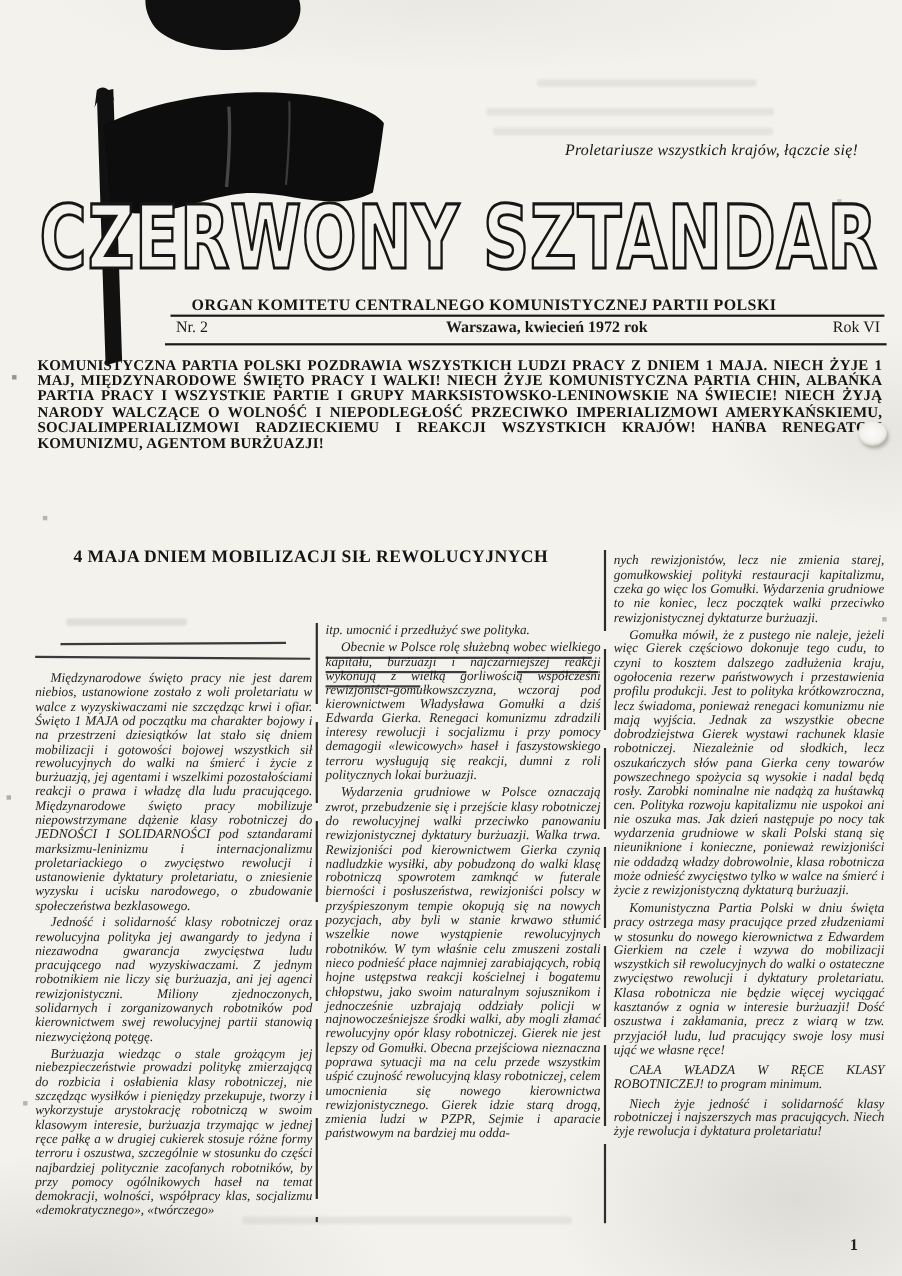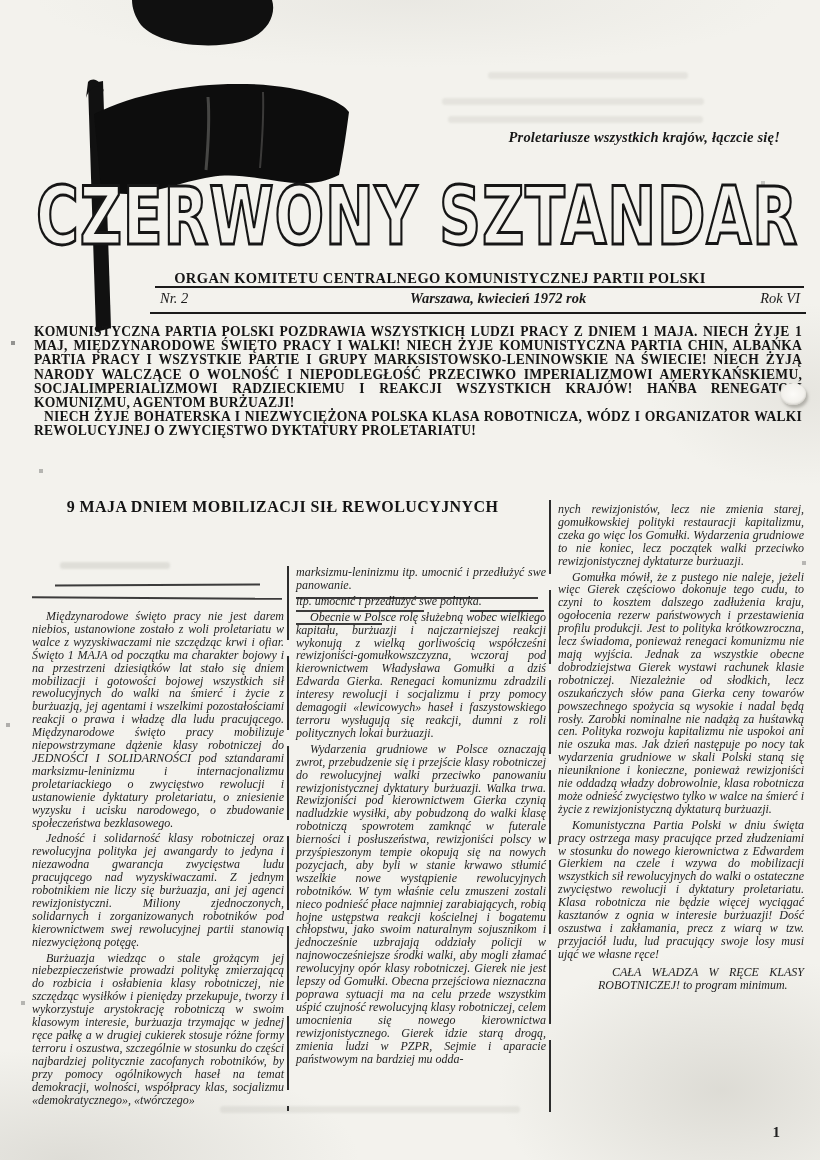--- a/index.html
+++ b/index.html
@@ -10,29 +10,29 @@
     background:
       radial-gradient(ellipse 320px 200px at 88% 94%, rgba(185,183,174,.38), transparent 70%),
       radial-gradient(ellipse 420px 160px at 8% 100%, rgba(178,176,168,.32), transparent 70%),
       radial-gradient(ellipse 220px 130px at 98% 34%, rgba(198,196,188,.28), transparent 70%),
       radial-gradient(ellipse 500px 90px at 50% 0%, rgba(205,203,196,.25), transparent 75%),
       #f3f2ed;
   }
   .abs{position:absolute;}
   
   .motto{top:129px;right:40px;width:360px;text-align:right;
-    font-style:italic;font-weight:bold;font-size:14.5px;color:#181818;letter-spacing:.2px;}
+    font-style:italic;font-weight:normal;font-size:14.5px;color:#181818;letter-spacing:.2px;}
   .masthead-svg{left:32px;top:166px;}
   .organ-line{top:270px;left:110px;width:660px;text-align:center;
     font-weight:bold;font-size:14.5px;letter-spacing:.4px;color:#151515;}
   .rule{background:#1b1b1b;height:1.6px;}
   .rule-a{top:286px;left:155px;width:649px;}
   .rule-b{top:312px;left:150px;width:656px;height:1.8px;}
   .issue-row{top:290px;left:160px;width:640px;display:flex;justify-content:space-between;align-items:baseline;
-    font-style:italic;font-size:14.5px;color:#1a1a1a;}
+    font-size:14.5px;color:#1a1a1a;}
   .issue-row .center{font-weight:bold;margin-left:48px;}
   
   .proclamation{top:325px;left:34px;width:768px;text-align:justify;
     font-weight:bold;font-size:13.6px;line-height:14.2px;letter-spacing:.2px;color:#141414;}
   .proclamation p{margin:0;}
   .proclamation p + p{text-indent:10px;}
   
   .article-title{top:497px;left:30px;width:505px;text-align:center;
     font-weight:bold;font-size:16px;line-height:19.5px;letter-spacing:.4px;color:#141414;}
   .col{font-style:italic;font-size:12px;line-height:12.9px;text-align:justify;color:#1e1e1e;}
@@ -91,45 +91,44 @@
   <div class="abs rule rule-a"></div>
   <div class="abs issue-row">
     <span>Nr. 2</span>
     <span class="center">Warszawa, kwiecień 1972 rok</span>
     <span>Rok VI</span>
   </div>
   <div class="abs rule rule-b"></div>
 
   <div class="abs proclamation">
     <p>KOMUNISTYCZNA PARTIA POLSKI POZDRAWIA WSZYSTKICH LUDZI PRACY Z DNIEM 1 MAJA. NIECH ŻYJE 1 MAJ, MIĘDZYNARODOWE ŚWIĘTO PRACY I WALKI! NIECH ŻYJE KOMUNISTYCZNA PARTIA CHIN, ALBAŃKA PARTIA PRACY I WSZYSTKIE PARTIE I GRUPY MARKSISTOWSKO-LENINOWSKIE NA ŚWIECIE! NIECH ŻYJĄ NARODY WALCZĄCE O WOLNOŚĆ I NIEPODLEGŁOŚĆ PRZECIWKO IMPERIALIZMOWI AMERYKAŃSKIEMU, SOCJALIMPERIALIZMOWI RADZIECKIEMU I REAKCJI WSZYSTKICH KRAJÓW! HAŃBA RENEGATOM KOMUNIZMU, AGENTOM BURŻUAZJI!</p>
-    <p>NIECH ŻYJE BOHATERSKA I NIEZWYCIĘŻONA POLSKA KLASA ROBOTNICZA, WÓDZ I ORGANIZATOR WALKI REWOLUCYJNEJ O ZWYCIĘSTWO DYKTATURY PROLETARIATU!</p>
   </div>
 
   <div class="abs article-title">
-    <div>9 MAJA DNIEM MOBILIZACJI SIŁ REWOLUCYJNYCH</div>
+    <div>4 MAJA DNIEM MOBILIZACJI SIŁ REWOLUCYJNYCH</div>
   </div>
 
   <div class="abs col col1">
     <p class="ind">Międzynarodowe święto pracy nie jest darem niebios, ustanowione zostało z woli proletariatu w walce z wyzyskiwaczami nie szczędząc krwi i ofiar. Święto 1 MAJA od początku ma charakter bojowy i na przestrzeni dziesiątków lat stało się dniem mobilizacji i gotowości bojowej wszystkich sił rewolucyjnych do walki na śmierć i życie z burżuazją, jej agentami i wszelkimi pozostałościami reakcji o prawa i władzę dla ludu pracującego. Międzynarodowe święto pracy mobilizuje niepowstrzymane dążenie klasy robotniczej do JEDNOŚCI I SOLIDARNOŚCI pod sztandarami marksizmu-leninizmu i internacjonalizmu proletariackiego o zwycięstwo rewolucji i ustanowienie dyktatury proletariatu, o zniesienie wyzysku i ucisku narodowego, o zbudowanie społeczeństwa bezklasowego.</p>
     <p class="ind">Jedność i solidarność klasy robotniczej oraz rewolucyjna polityka jej awangardy to jedyna i niezawodna gwarancja zwycięstwa ludu pracującego nad wyzyskiwaczami. Z jednym robotnikiem nie liczy się burżuazja, ani jej agenci rewizjonistyczni. Miliony zjednoczonych, solidarnych i zorganizowanych robotników pod kierownictwem swej rewolucyjnej partii stanowią niezwyciężoną potęgę.</p>
     <p class="ind">Burżuazja wiedząc o stale grożącym jej niebezpieczeństwie prowadzi politykę zmierzającą do rozbicia i osłabienia klasy robotniczej, nie szczędząc wysiłków i pieniędzy przekupuje, tworzy i wykorzystuje arystokrację robotniczą w swoim klasowym interesie, burżuazja trzymając w jednej ręce pałkę a w drugiej cukierek stosuje różne formy terroru i oszustwa, szczególnie w stosunku do części najbardziej politycznie zacofanych robotników, by przy pomocy ogólnikowych haseł na temat demokracji, wolności, współpracy klas, socjalizmu «demokratycznego», «twórczego»</p>
   </div>
 
   <div class="abs col col2">
-    <p>marksizmu-leninizmu itp. umocnić i przedłużyć swe panowanie.</p>
     <p>itp. umocnić i przedłużyć swe polityka.</p>
     <p class="ind">Obecnie w Polsce rolę służebną wobec wielkiego kapitału, burżuazji i najczarniejszej reakcji wykonują z wielką gorliwością współcześni rewizjoniści-gomułkowszczyzna, wczoraj pod kierownictwem Władysława Gomułki a dziś Edwarda Gierka. Renegaci komunizmu zdradzili interesy rewolucji i socjalizmu i przy pomocy demagogii «lewicowych» haseł i faszystowskiego terroru wysługują się reakcji, dumni z roli politycznych lokai burżuazji.</p>
     <p class="ind">Wydarzenia grudniowe w Polsce oznaczają zwrot, przebudzenie się i przejście klasy robotniczej do rewolucyjnej walki przeciwko panowaniu rewizjonistycznej dyktatury burżuazji. Walka trwa. Rewizjoniści pod kierownictwem Gierka czynią nadludzkie wysiłki, aby pobudzoną do walki klasę robotniczą spowrotem zamknąć w futerale bierności i posłuszeństwa, rewizjoniści polscy w przyśpieszonym tempie okopują się na nowych pozycjach, aby byli w stanie krwawo stłumić wszelkie nowe wystąpienie rewolucyjnych robotników. W tym właśnie celu zmuszeni zostali nieco podnieść płace najmniej zarabiających, robią hojne ustępstwa reakcji kościelnej i bogatemu chłopstwu, jako swoim naturalnym sojusznikom i jednocześnie uzbrajają oddziały policji w najnowocześniejsze środki walki, aby mogli złamać rewolucyjny opór klasy robotniczej. Gierek nie jest lepszy od Gomułki. Obecna przejściowa nieznaczna poprawa sytuacji ma na celu przede wszystkim uśpić czujność rewolucyjną klasy robotniczej, celem umocnienia się nowego kierownictwa rewizjonistycznego. Gierek idzie starą drogą, zmienia ludzi w PZPR, Sejmie i aparacie państwowym na bardziej mu odda-</p>
   </div>
 
   <div class="abs col col3">
     <p>nych rewizjonistów, lecz nie zmienia starej, gomułkowskiej polityki restauracji kapitalizmu, czeka go więc los Gomułki. Wydarzenia grudniowe to nie koniec, lecz początek walki przeciwko rewizjonistycznej dyktaturze burżuazji.</p>
     <p class="ind">Gomułka mówił, że z pustego nie naleje, jeżeli więc Gierek częściowo dokonuje tego cudu, to czyni to kosztem dalszego zadłużenia kraju, ogołocenia rezerw państwowych i przestawienia profilu produkcji. Jest to polityka krótkowzroczna, lecz świadoma, ponieważ renegaci komunizmu nie mają wyjścia. Jednak za wszystkie obecne dobrodziejstwa Gierek wystawi rachunek klasie robotniczej. Niezależnie od słodkich, lecz oszukańczych słów pana Gierka ceny towarów powszechnego spożycia są wysokie i nadal będą rosły. Zarobki nominalne nie nadążą za huśtawką cen. Polityka rozwoju kapitalizmu nie uspokoi ani nie oszuka mas. Jak dzień następuje po nocy tak wydarzenia grudniowe w skali Polski staną się nieuniknione i konieczne, ponieważ rewizjoniści nie oddadzą władzy dobrowolnie, klasa robotnicza może odnieść zwycięstwo tylko w walce na śmierć i życie z rewizjonistyczną dyktaturą burżuazji.</p>
     <p class="ind" style="margin-bottom:5px;">Komunistyczna Partia Polski w dniu święta pracy ostrzega masy pracujące przed złudzeniami w stosunku do nowego kierownictwa z Edwardem Gierkiem na czele i wzywa do mobilizacji wszystkich sił rewolucyjnych do walki o ostateczne zwycięstwo rewolucji i dyktatury proletariatu. Klasa robotnicza nie będzie więcej wyciągać kasztanów z ognia w interesie burżuazji! Dość oszustwa i zakłamania, precz z wiarą w tzw. przyjaciół ludu, lud pracujący swoje losy musi ująć we własne ręce!</p>
-    <p class="ind" style="margin-bottom:5px;margin-left:40px;">CAŁA WŁADZA W RĘCE KLASY ROBOTNICZEJ! to program minimum.</p>
+    <p class="ind" style="margin-bottom:5px;">CAŁA WŁADZA W RĘCE KLASY ROBOTNICZEJ! to program minimum.</p>
+    <p class="ind">Niech żyje jedność i solidarność klasy robotniczej i najszerszych mas pracujących. Niech żyje rewolucja i dyktatura proletariatu!</p>
   </div>
 
   <div class="abs vdiv vdiv1"></div>
   <div class="abs vdiv vdiv2"></div>
 
   <div class="abs strike" style="left:55px;top:584px;width:205px;transform:rotate(-.3deg);"></div>
   <div class="abs strike" style="left:32px;top:597px;width:250px;transform:rotate(.4deg);"></div>
   <div class="abs strike" style="left:296px;top:597px;width:242px;"></div>
   <div class="abs strike" style="left:296px;top:610px;width:128px;"></div>
   <div class="abs strike" style="left:470px;top:610px;width:74px;"></div>

